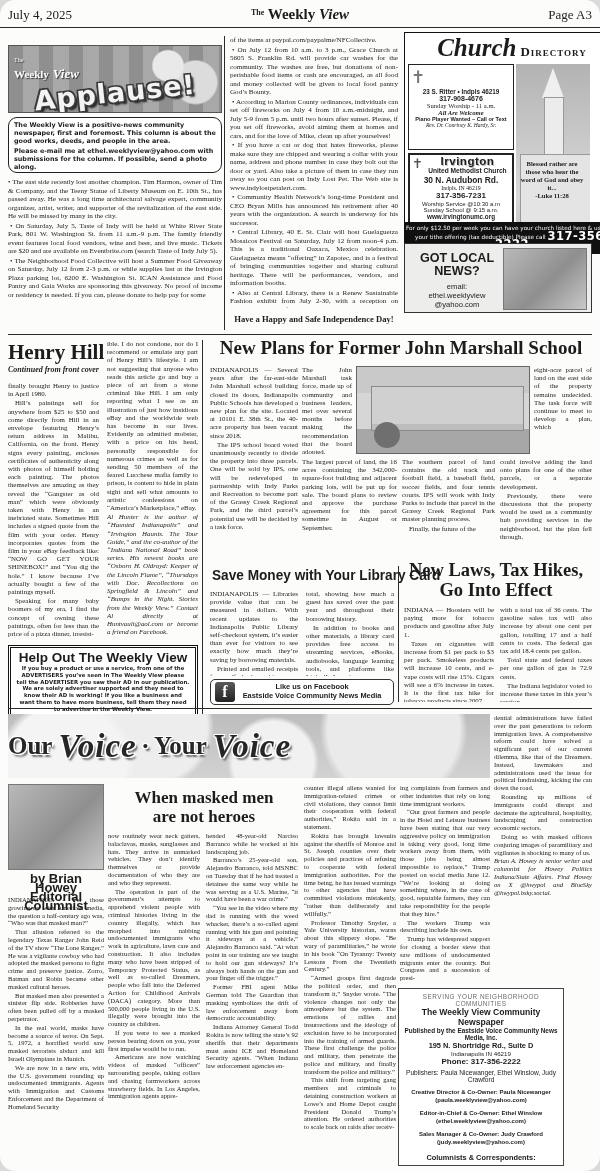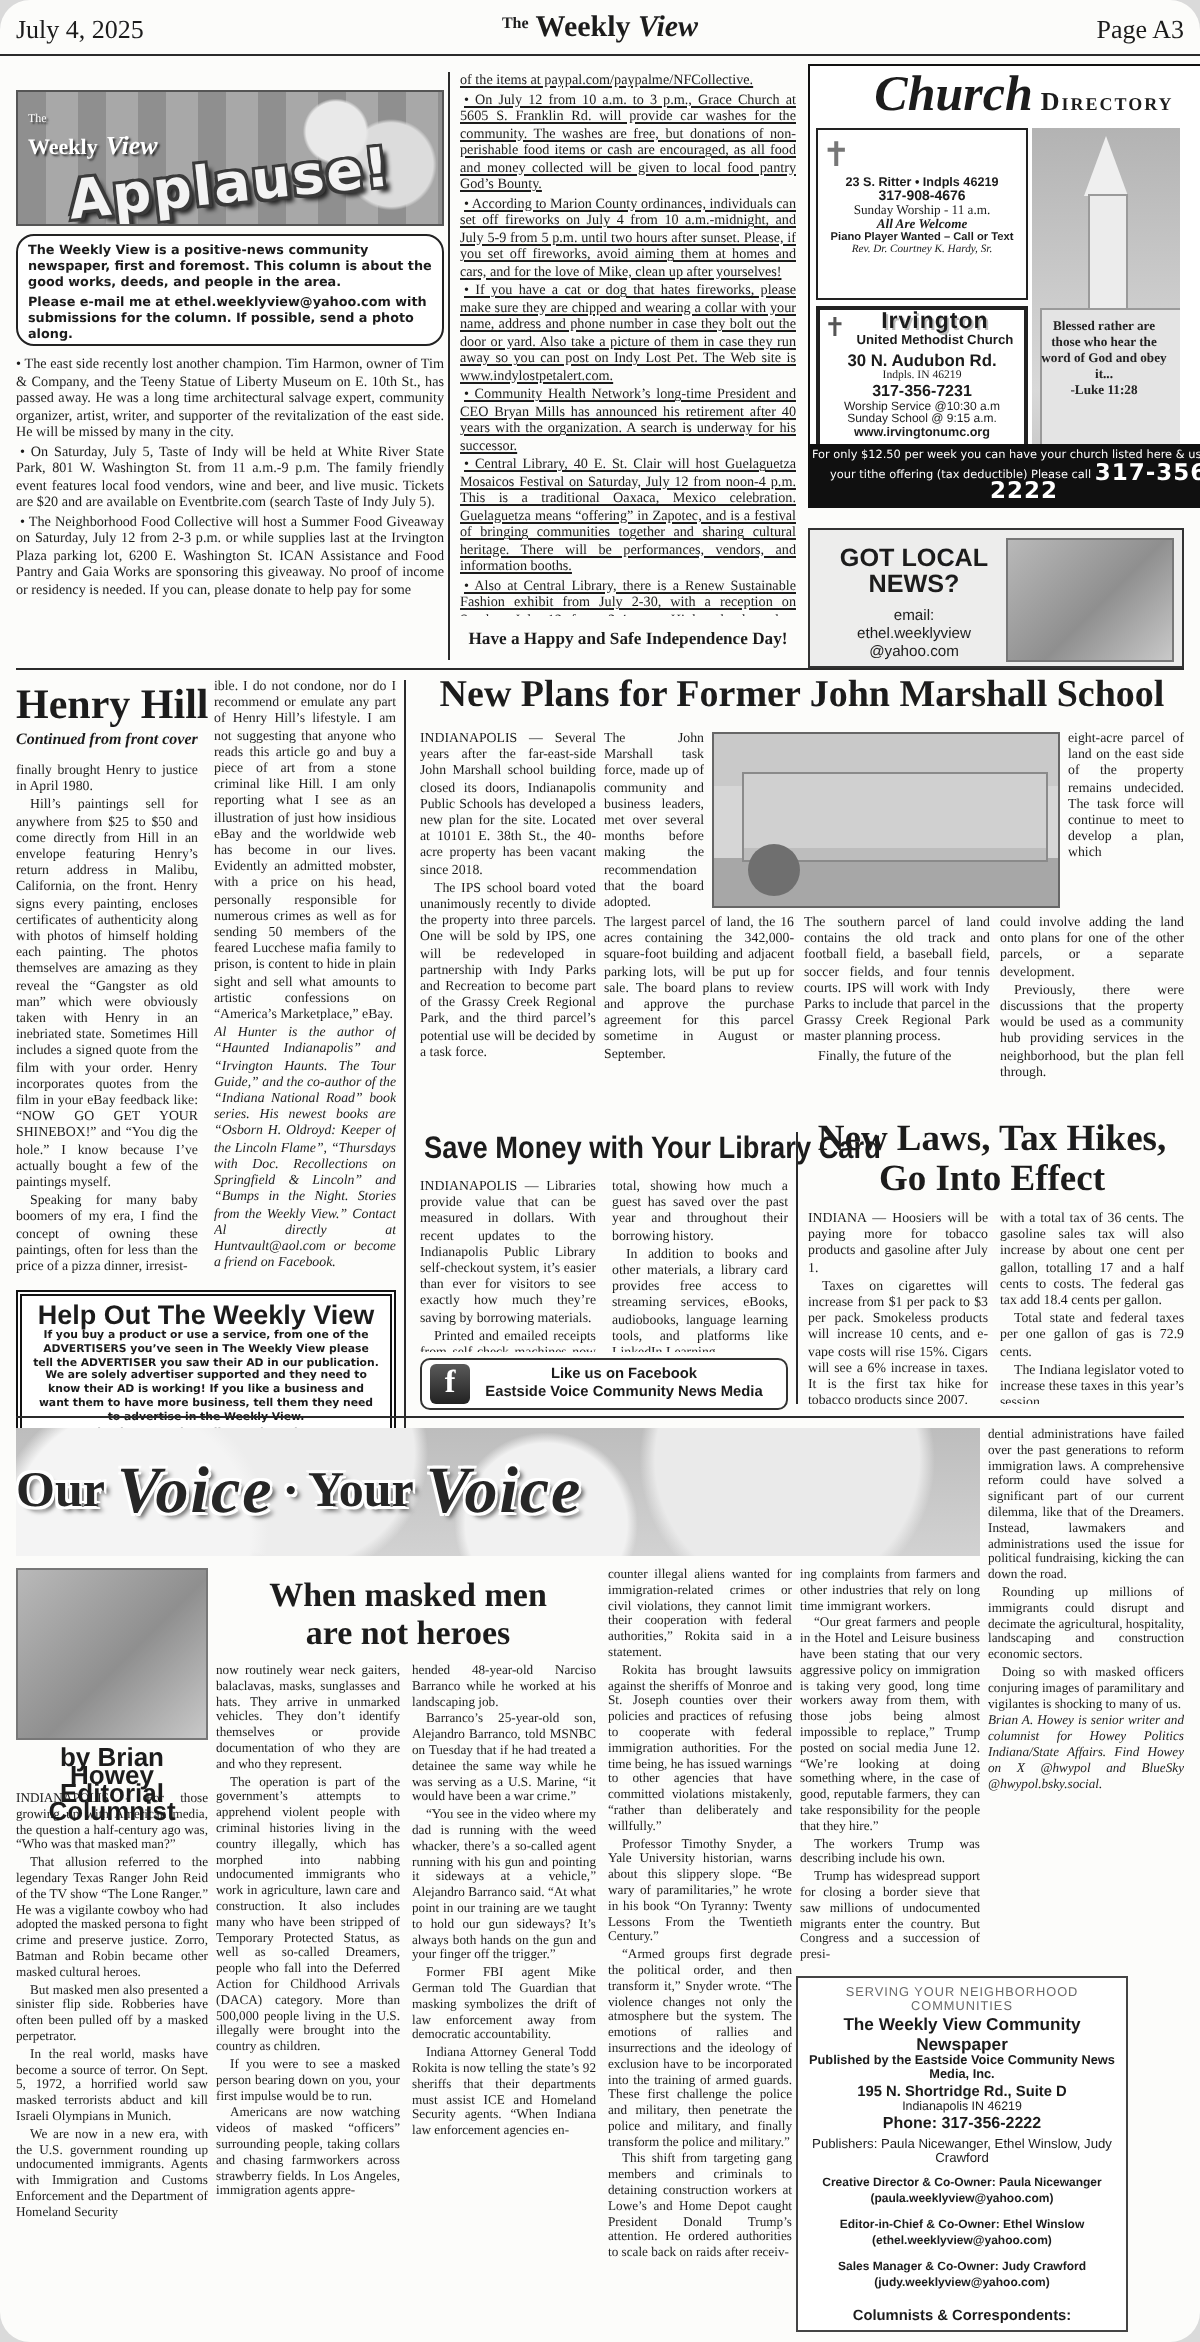--- a/index.html
+++ b/index.html
@@ -133,21 +133,21 @@
   </div>
   <div class="abs jcol briefs" style="left:8px;top:178px;width:214px;height:152px;">
     <div>
         <p>• The east side recently lost another champion. Tim Harmon, owner of Tim &amp; Company, and the Teeny Statue of Liberty Museum on E. 10th St., has passed away. He was a long time architectural salvage expert, community organizer, artist, writer, and supporter of the revitalization of the east side. He will be missed by many in the city.</p>
         <p>• On Saturday, July 5, Taste of Indy will be held at White River State Park, 801 W. Washington St. from 11 a.m.-9 p.m. The family friendly event features local food vendors, wine and beer, and live music. Tickets are $20 and are available on Eventbrite.com (search Taste of Indy July 5).</p>
         <p>• The Neighborhood Food Collective will host a Summer Food Giveaway on Saturday, July 12 from 2-3 p.m. or while supplies last at the Irvington Plaza parking lot, 6200 E. Washington St. ICAN Assistance and Food Pantry and Gaia Works are sponsoring this giveaway. No proof of income or residency is needed. If you can, please donate to help pay for some</p>
       </div>
   </div>
 
   <div class="abs vrule" style="left:224px;top:36px;height:294px;"></div>
-  <div class="abs jcol briefs" style="left:230px;top:36px;width:168px;height:272px;text-decoration:underline;">
+  <div class="abs jcol briefs" style="left:230px;top:36px;width:168px;height:272px;">
     <div>
         <p>of the items at paypal.com/paypalme/NFCollective.</p>
         <p>• On July 12 from 10 a.m. to 3 p.m., Grace Church at 5605 S. Franklin Rd. will provide car washes for the community. The washes are free, but donations of non-perishable food items or cash are encouraged, as all food and money collected will be given to local food pantry God’s Bounty.</p>
         <p>• According to Marion County ordinances, individuals can set off fireworks on July 4 from 10 a.m.-midnight, and July 5-9 from 5 p.m. until two hours after sunset. Please, if you set off fireworks, avoid aiming them at homes and cars, and for the love of Mike, clean up after yourselves!</p>
         <p>• If you have a cat or dog that hates fireworks, please make sure they are chipped and wearing a collar with your name, address and phone number in case they bolt out the door or yard. Also take a picture of them in case they run away so you can post on Indy Lost Pet. The Web site is www.indylostpetalert.com.</p>
         <p>• Community Health Network’s long-time President and CEO Bryan Mills has announced his retirement after 40 years with the organization. A search is underway for his successor.</p>
         <p>• Central Library, 40 E. St. Clair will host Guelaguetza Mosaicos Festival on Saturday, July 12 from noon-4 p.m. This is a traditional Oaxaca, Mexico celebration. Guelaguetza means “offering” in Zapotec, and is a festival of bringing communities together and sharing cultural heritage. There will be performances, vendors, and information booths.</p>
         <p>• Also at Central Library, there is a Renew Sustainable Fashion exhibit from July 2-30, with a reception on Sunday, July 13 from 3-4 p.m. High school student Andralyn Yao will show over 20 pieces of sustainable fashion design from upcycled materials.</p>
       </div>
   </div>
@@ -190,21 +190,21 @@
         <b>-Luke 11:28</b>
       </div>
     </div>
 
     <div class="strip abs" style="left:0;bottom:0;width:100%;height:31px;">
       <span>For only $12.50 per week you can have your church listed here &amp; use it as</span><br>
       <span>your tithe offering (tax deductible) Please call </span><b>317-356-2222</b>
     </div>
   </div>
 
-  <div class="abs gotnews" style="left:404px;top:264px;width:188px;height:70px;">
+  <div class="abs gotnews" style="left:404px;top:243px;width:188px;height:70px;">
     <div class="abs sans" style="left:6px;top:8px;width:92px;text-align:center;">
       <div style="font-weight:bold;font-size:12.6px;line-height:13px;">GOT LOCAL NEWS?</div>
       <div style="font-size:7.6px;margin-top:4px;">email:</div>
       <div style="font-size:7.6px;">ethel.weeklyview</div>
       <div style="font-size:7.6px;">@yahoo.com</div>
     </div>
     <div class="abs photo" style="right:4px;top:4px;width:84px;height:62px;"></div>
   </div>
 
   <div class="abs hrule" style="left:8px;top:334px;width:584px;"></div>

